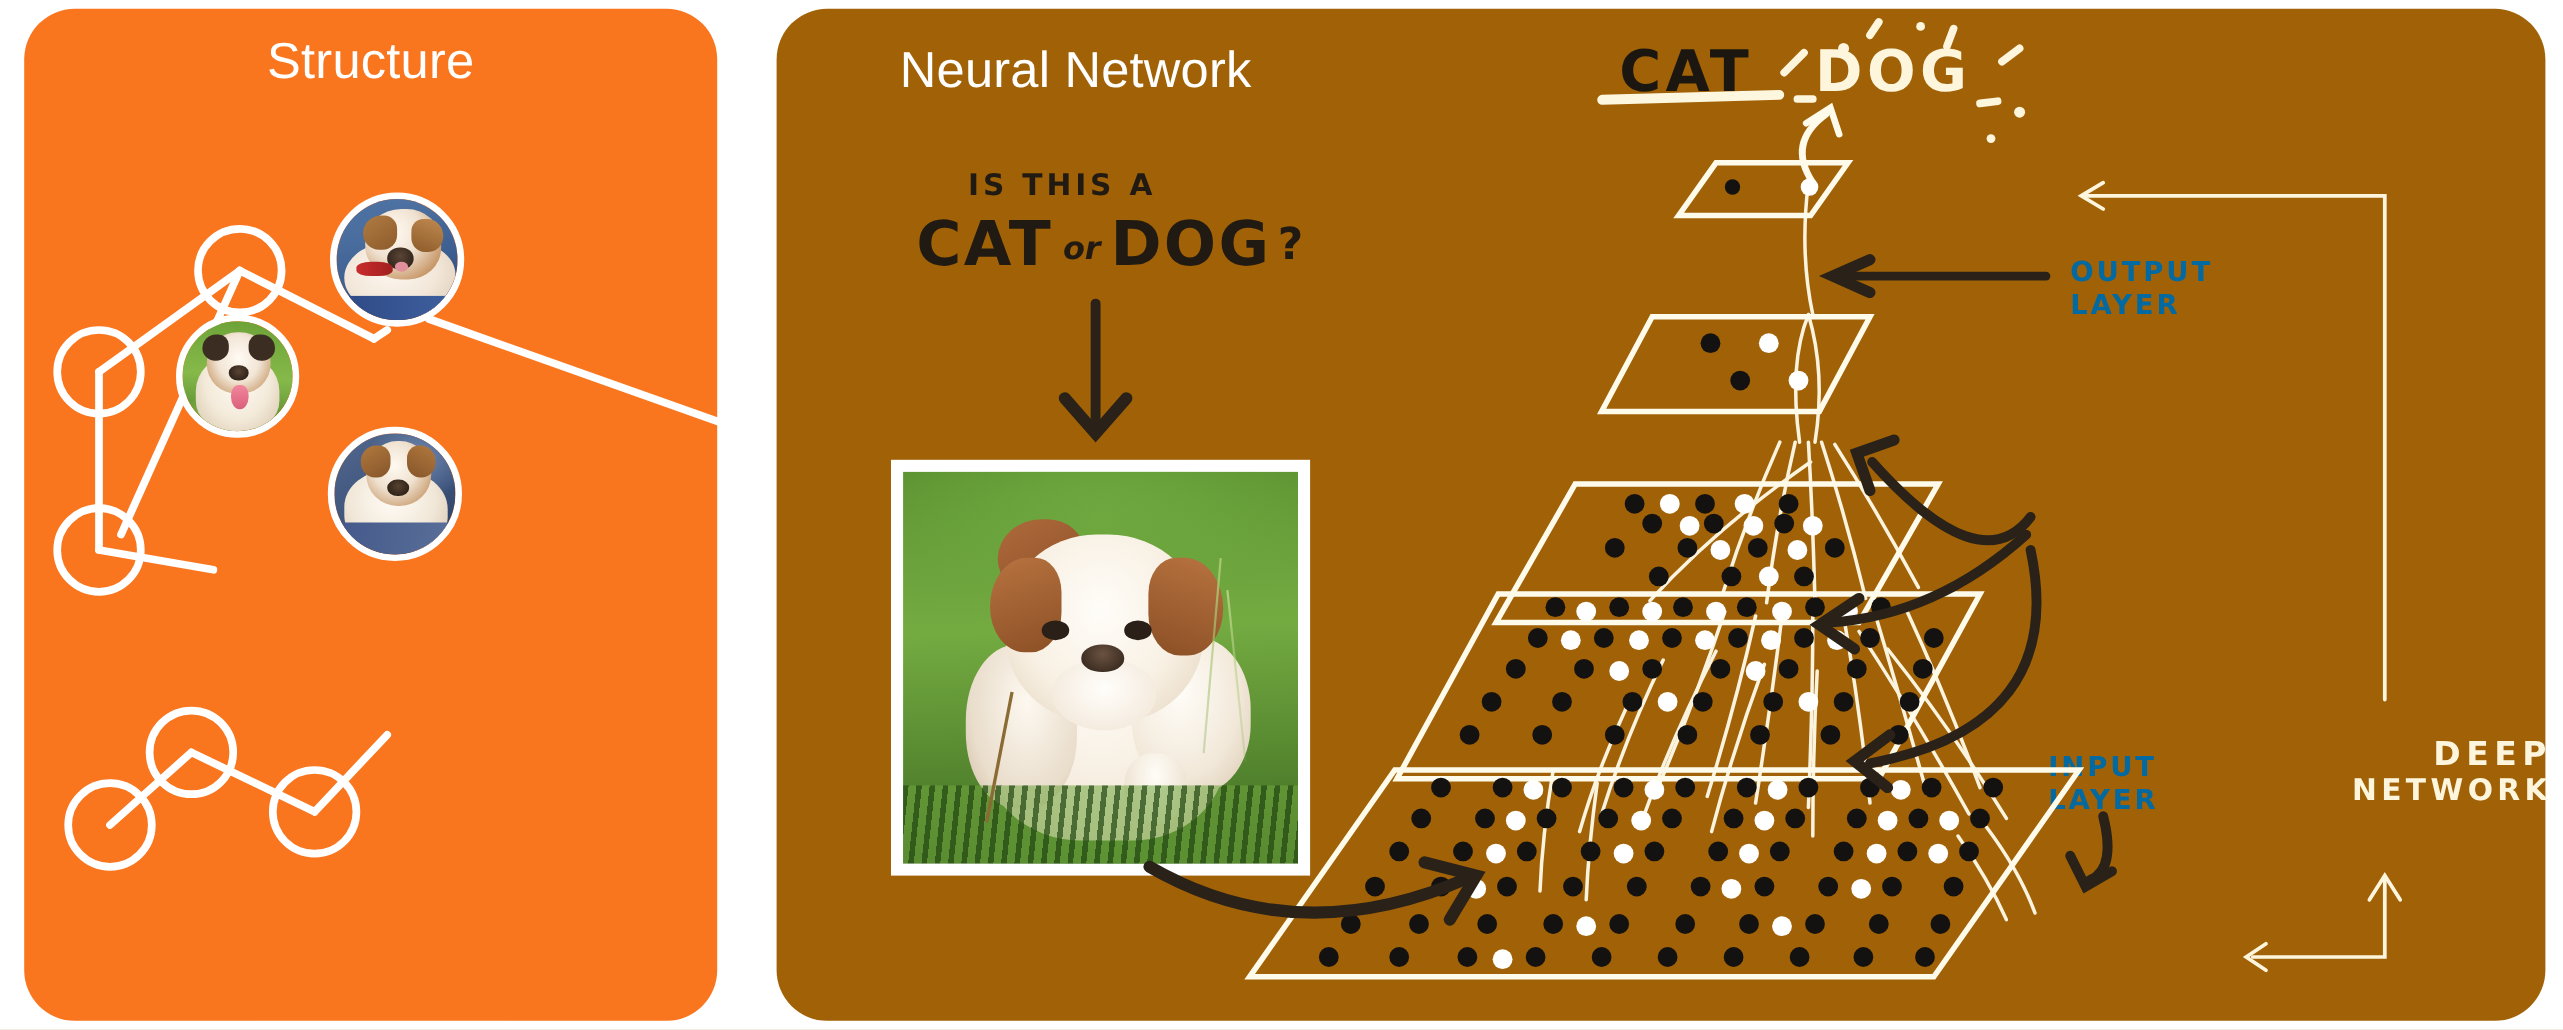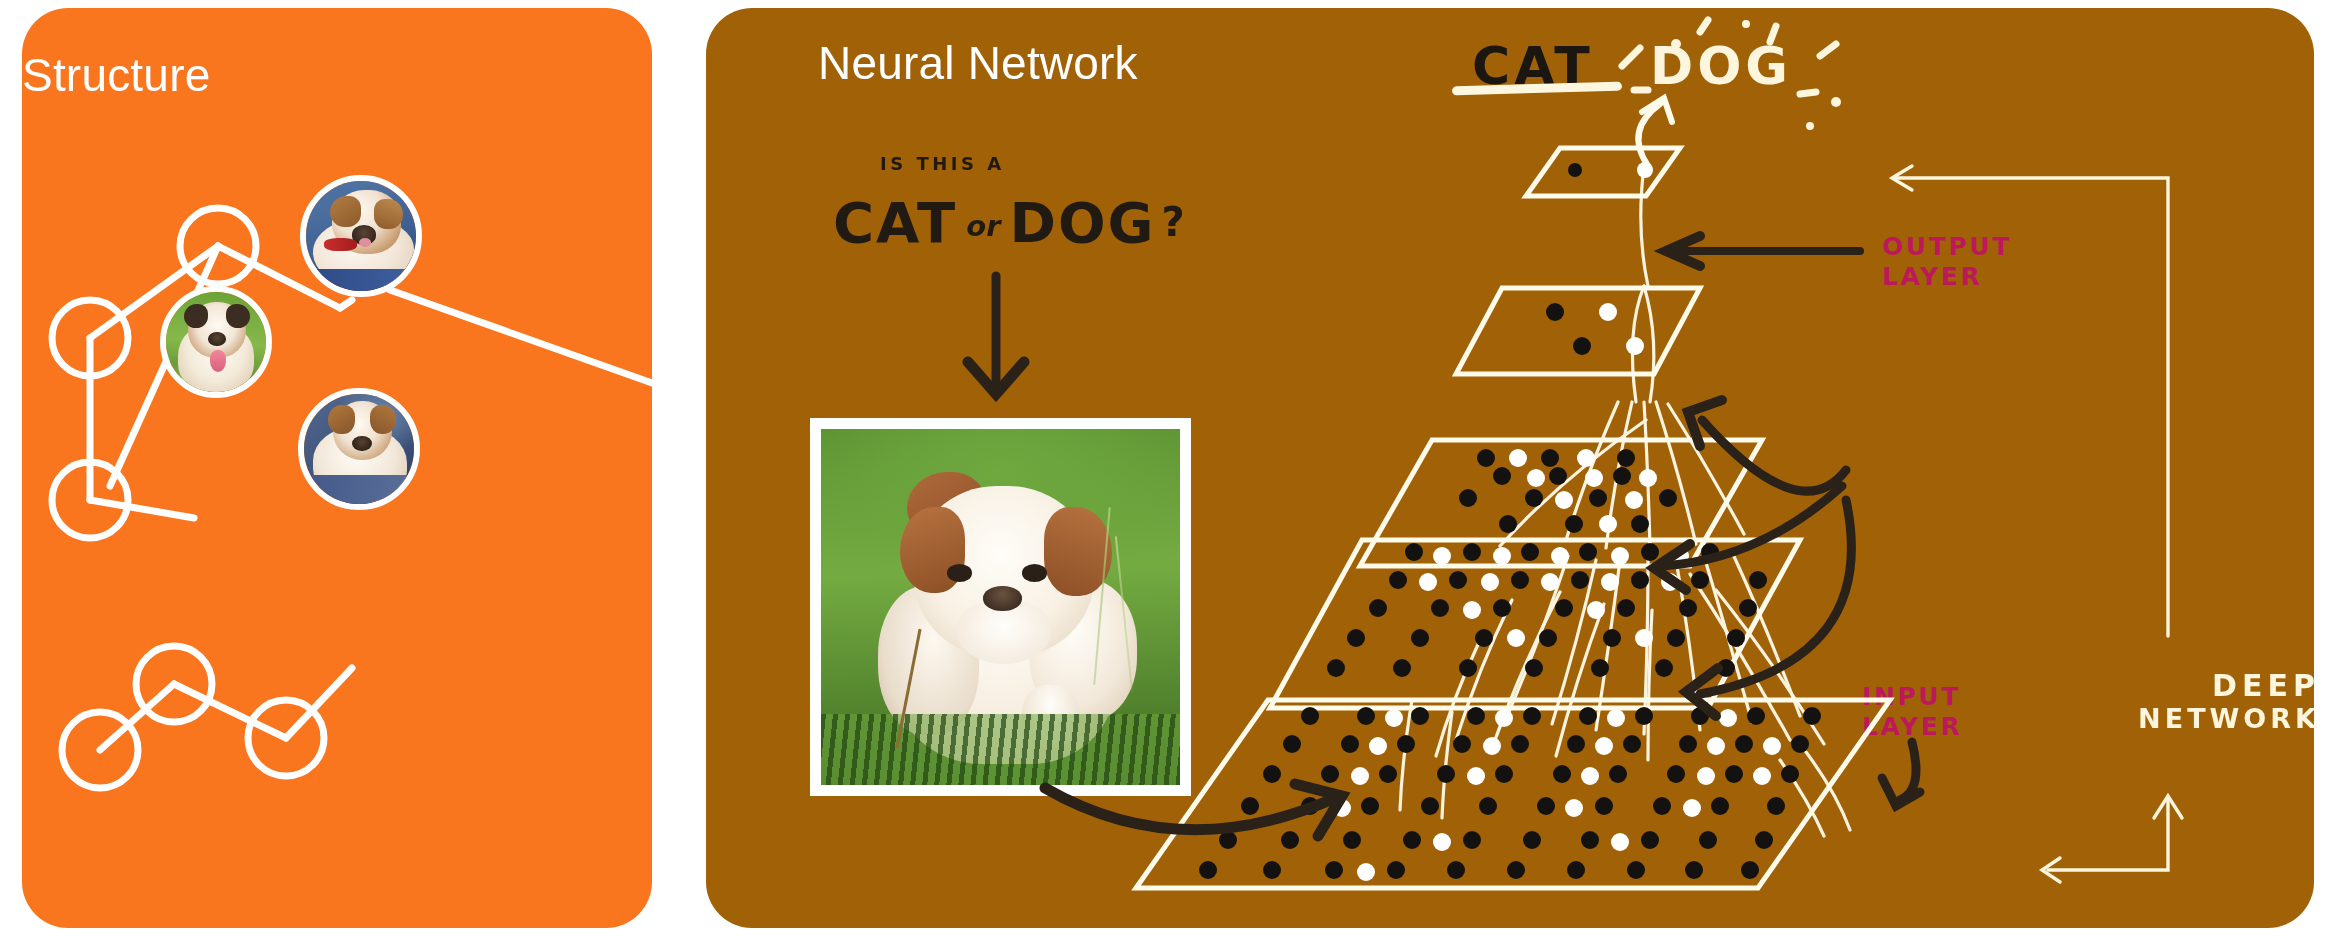--- a/index.html
+++ b/index.html
@@ -8,21 +8,21 @@
 
   
   .panel{position:absolute;overflow:hidden;}
   #structure-panel{left:22px;top:8px;width:630px;height:920px;background:#F9761F;border-radius:46px;}
   #nn-panel{left:706px;top:8px;width:1608px;height:920px;background:#a16207;border-radius:46px;}
 
   .panel-title{
     position:absolute;color:#ffffff;font-size:46px;letter-spacing:.2px;
     font-family:"Liberation Sans",sans-serif;font-weight:400;white-space:nowrap;
   }
-  #structure-title{left:0;top:40px;width:630px;text-align:left;}
+  #structure-title{left:0;top:20px;width:630px;text-align:center;}
   #nn-title{left:112px;top:28px;text-align:left;}
 
   
   .svgfull{position:absolute;left:0;top:0;width:100%;height:100%;overflow:visible;}
 
   
   .node-photo{position:absolute;border-radius:50%;border:6px solid #ffffff;overflow:hidden;box-sizing:border-box;}
   .photo-inner{position:absolute;inset:0;}
   .grass-bg2{
     background:
@@ -54,35 +54,35 @@
       radial-gradient(ellipse 55% 24% at 50% 96%, #4a7f2a 0%, rgba(74,127,42,0) 75%),
       radial-gradient(ellipse 70% 40% at 50% 12%, #6fa83f 0%, rgba(111,168,63,0) 80%),
       linear-gradient(178deg,#5d9433 0%,#74ab41 40%,#3e6b22 100%);
   }
 
   
   .handtext{
     position:absolute;color:#201a12;font-family:"DejaVu Sans",sans-serif;
     font-weight:700;letter-spacing:2px;white-space:nowrap;
   }
-  #is-this-a{left:880px;top:153px;font-size:18px;letter-spacing:3.5px;}
+  #is-this-a{left:880px;top:153px;font-size:27px;letter-spacing:3.5px;}
   #cat-or-dog{left:833px;top:190px;font-size:0;}
   #cat-or-dog .big{font-size:56px;letter-spacing:2px;font-weight:700;}
   #cat-or-dog .small{font-size:29px;font-style:italic;letter-spacing:0;padding:0 9px;position:relative;top:-6px;margin-top:44px;}
   #cat-or-dog .qm{font-size:40px;padding-left:6px;position:relative;top:-6px;}
 
   #cat-top{position:absolute;left:1472px;top:36px;font-size:52px;font-weight:700;
     letter-spacing:4px;color:#1b1710;font-family:"DejaVu Sans",sans-serif;}
   #cat-strike{position:absolute;left:1452px;top:84px;width:170px;height:9px;background:#fdf7e0;
     border-radius:5px;transform:rotate(-1.6deg);}
   #dog-top{position:absolute;left:1650px;top:36px;font-size:52px;font-weight:700;
     letter-spacing:4px;color:#fdf6dd;font-family:"DejaVu Sans",sans-serif;}
 
   .lbl{
-    position:absolute;color:#be185d;font-family:"DejaVu Sans",sans-serif;font-weight:700;
+    position:absolute;color:#0369a1;font-family:"DejaVu Sans",sans-serif;font-weight:700;
     font-size:25px;line-height:30px;letter-spacing:2.6px;white-space:pre;
   }
   #lbl-output{left:1882px;top:232px;}
   #lbl-activated{left:1856px;top:458px;}
   #lbl-input{left:1862px;top:682px;}
 
   #deep-nn{position:absolute;left:2090px;top:668px;width:230px;text-align:right;color:#fdf6dd;}
   #deep-nn .dn-top{font-family:"DejaVu Sans",sans-serif;font-weight:700;font-size:30px;letter-spacing:5px;}
   #deep-nn .dn-script{font-family:"DejaVu Serif",serif;font-style:italic;font-size:43px;
     letter-spacing:0px;line-height:50px;margin:2px 0 2px 0;}

